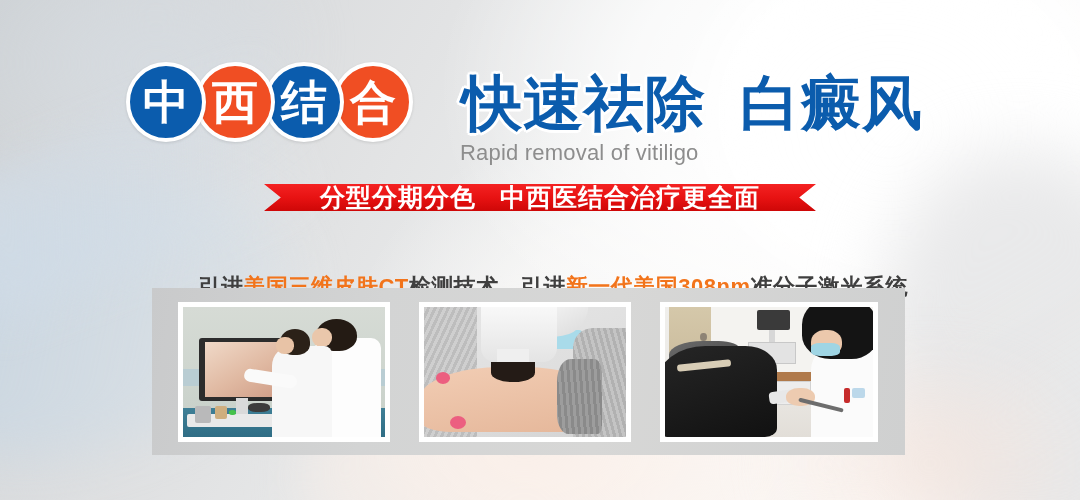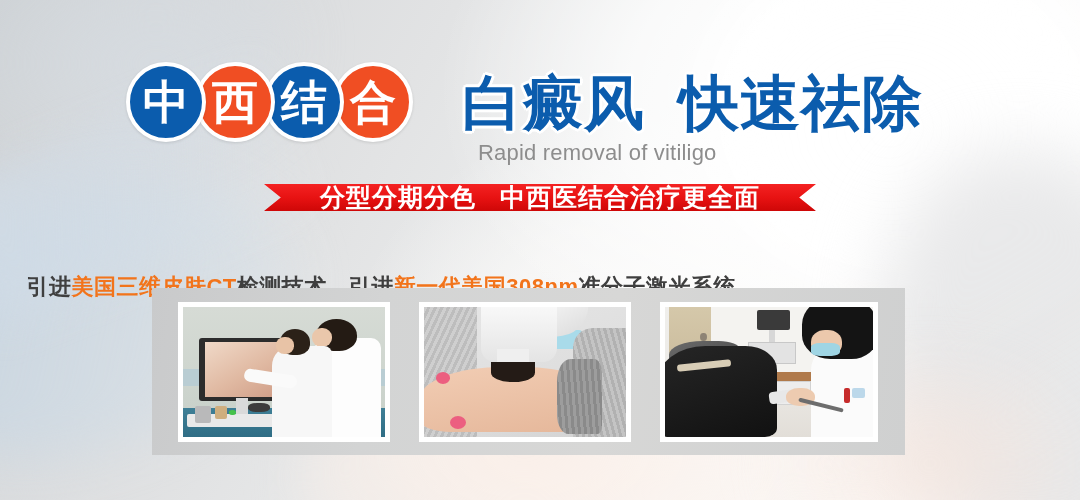--- a/index.html
+++ b/index.html
@@ -120,21 +120,21 @@
     text-shadow:
       -2px -2px 0 #ffffff,  2px -2px 0 #ffffff,
       -2px  2px 0 #ffffff,  2px  2px 0 #ffffff,
       -3px  0   0 #ffffff,  3px  0   0 #ffffff,
        0   -3px 0 #ffffff,  0    3px 0 #ffffff;
     white-space: nowrap;
   }
 
   .subtitle-en {
     position: absolute;
-    left: 478px;
+    left: 460px;
     top: 140px;
     font-size: 22px;
     color: #8d8d8d;
     letter-spacing: 0.2px;
     white-space: nowrap;
   }
 
   
   .ribbon {
     position: absolute;
@@ -169,21 +169,21 @@
     white-space: pre;
     z-index: 2;
   }
 
   
   .tech-line {
     position: absolute;
     left: 0;
     right: 0;
     top: 246px;
-    text-align: left;
+    text-align: center;
     font-size: 22px;
     font-weight: bold;
     color: #3f3f3f;
     white-space: pre;
     letter-spacing: 0.5px;
   }
   .tech-line .hi { color: #f2741b; }
   .tech-line .gap { display: inline-block; width: 22px; }
 
   
@@ -295,22 +295,22 @@
     </div>
     <div class="circle">
       <span>结</span>
     </div>
     <div class="circle">
       <span>合</span>
     </div>
   </div>
 
   <div class="headline">
+    <span>快速祛除</span>
     <span>白癜风</span>
-    <span>快速祛除</span>
   </div>
 
   <div class="subtitle-en">Rapid removal of vitiligo</div>
 
   <div class="ribbon">
     <div class="ribbon-rect"></div>
     <div class="ribbon-tail left"></div>
     <div class="ribbon-tail right"></div>
     <div class="ribbon-text">分型分期分色   中西医结合治疗更全面</div>
   </div>

